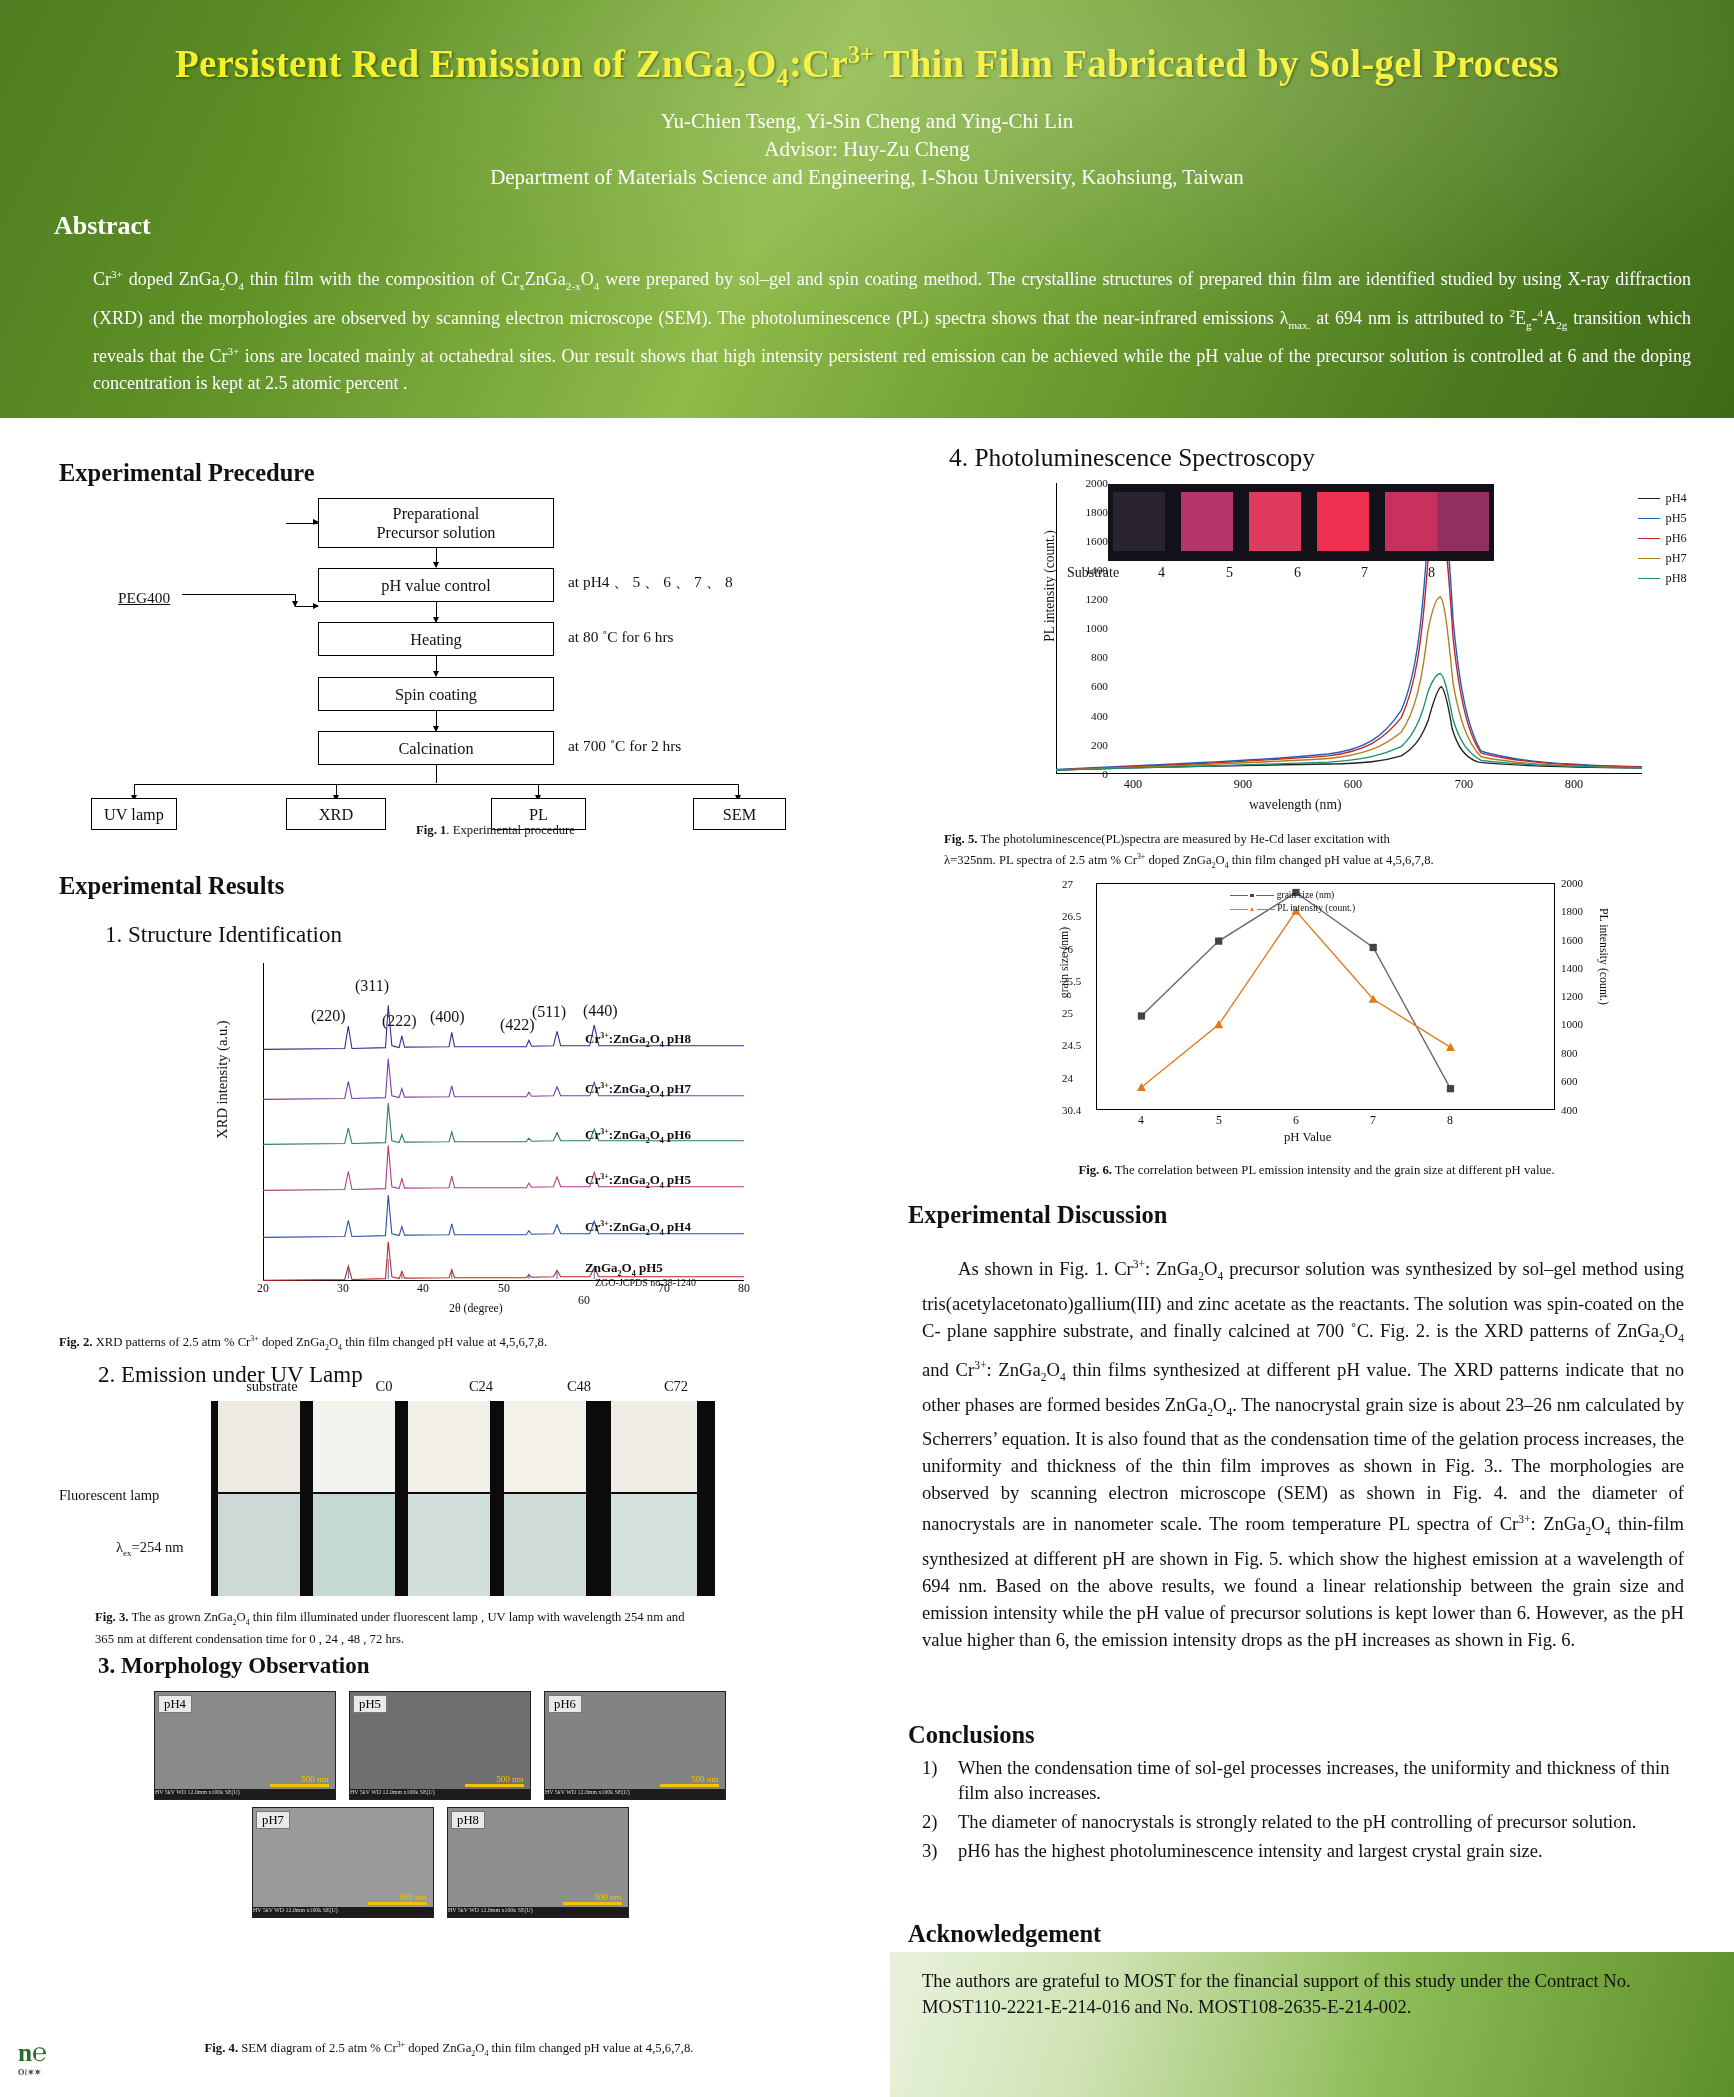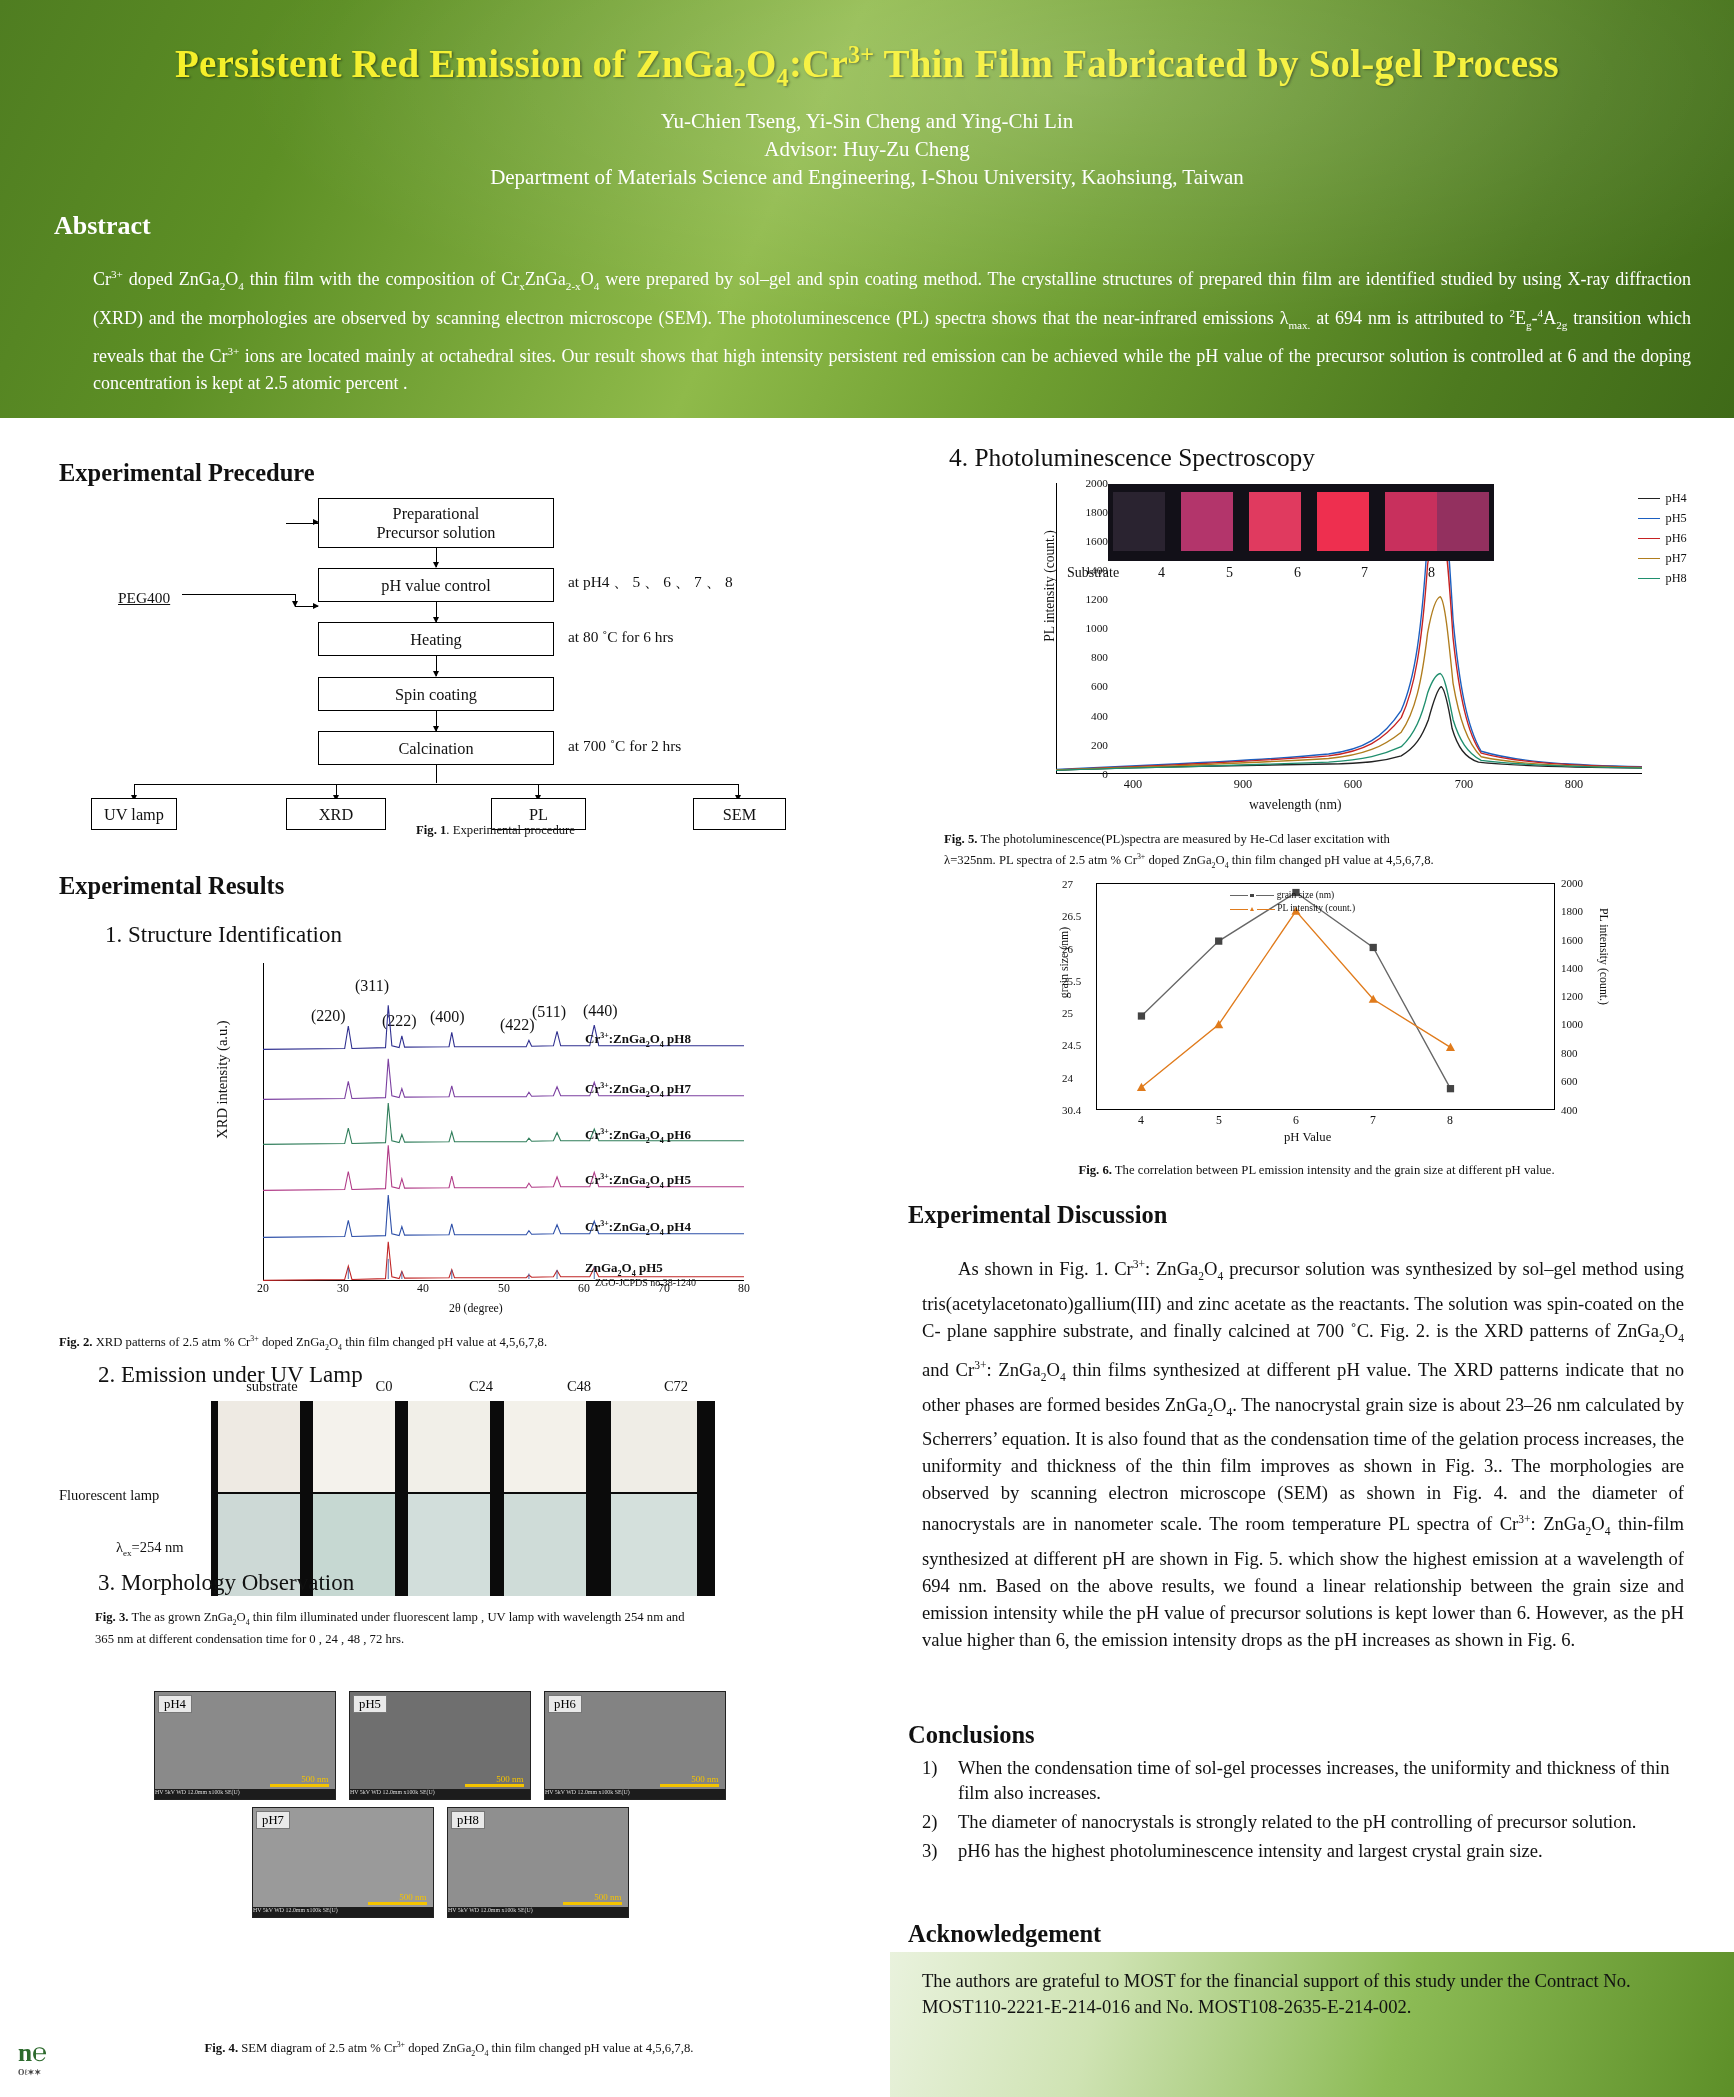--- a/index.html
+++ b/index.html
@@ -88,21 +88,21 @@
 
   #s2h{ position:absolute; left:98px; top:1362px; }
   
   #uvblock{ position:absolute; left:211px; top:1401px; width:504px; height:195px; background:#0b0b0b;}
   .uvtop{ position:absolute; top:0; height:91px; background:#f2efe9;}
   .uvbot{ position:absolute; top:93px; height:102px; background:#d9e4e2;}
   .uvhdr{ position:absolute; font-size:14.5px; top:1378px; transform:translateX(-50%);}
   .uvrow{ position:absolute; font-size:14.5px; }
 
   #fig3cap{ position:absolute; left:95px; top:1609px; width:599px;}
-  #s3h{ position:absolute; left:98px; top:1570px; }
+  #s3h{ position:absolute; left:98px; top:1653px;font-weight:bold; }
 
   
   #semblock{ position:absolute; left:154px; top:1691px; width:577px; height:236px;}
   .sem{ position:absolute; background:#7c7c7c; border:0.5px solid #222; overflow:hidden;}
   .sem .tag{
     position:absolute; left:2.7px; top:2.7px; background:#e9e9e9; color:#000;
     font-size:12.7px; padding:0.9px 5.4px; border:0.5px solid #777; font-family:"Liberation Serif",serif;
   }
   .sem .sbar{ position:absolute; right:6.4px; bottom:11.8px; height:3.2px; background:#f4c300; }
   .sem .slab{ position:absolute; right:6.4px; bottom:15.4px; font-size:9px; color:#f4c300;}
@@ -220,21 +220,21 @@
 
 <div id="xrd">
   <div class="ylab">XRD intensity (a.u.)</div>
   <div class="plot"></div>
   <div class="xlab">2θ (degree)</div>
 
   <div class="xtick" style="left:68px;">20</div>
   <div class="xtick" style="left:148px;">30</div>
   <div class="xtick" style="left:228px;">40</div>
   <div class="xtick" style="left:309px;">50</div>
-  <div class="xtick" style="left:389px;">60</div>
+  <div class="xtick" style="left:389px;margin-top:12px;">60</div>
   <div class="xtick" style="left:469px;">70</div>
   <div class="xtick" style="left:549px;">80</div>
 
   <div class="millerlbl" style="left:116px; top:49px;">(220)</div>
   <div class="millerlbl" style="left:160px; top:19px;">(311)</div>
   <div class="millerlbl" style="left:187px; top:54px;">(222)</div>
   <div class="millerlbl" style="left:235px; top:50px;">(400)</div>
   <div class="millerlbl" style="left:305px; top:58px;">(422)</div>
   <div class="millerlbl" style="left:337px; top:45px;">(511)</div>
   <div class="millerlbl" style="left:388px; top:44px;">(440)</div>

